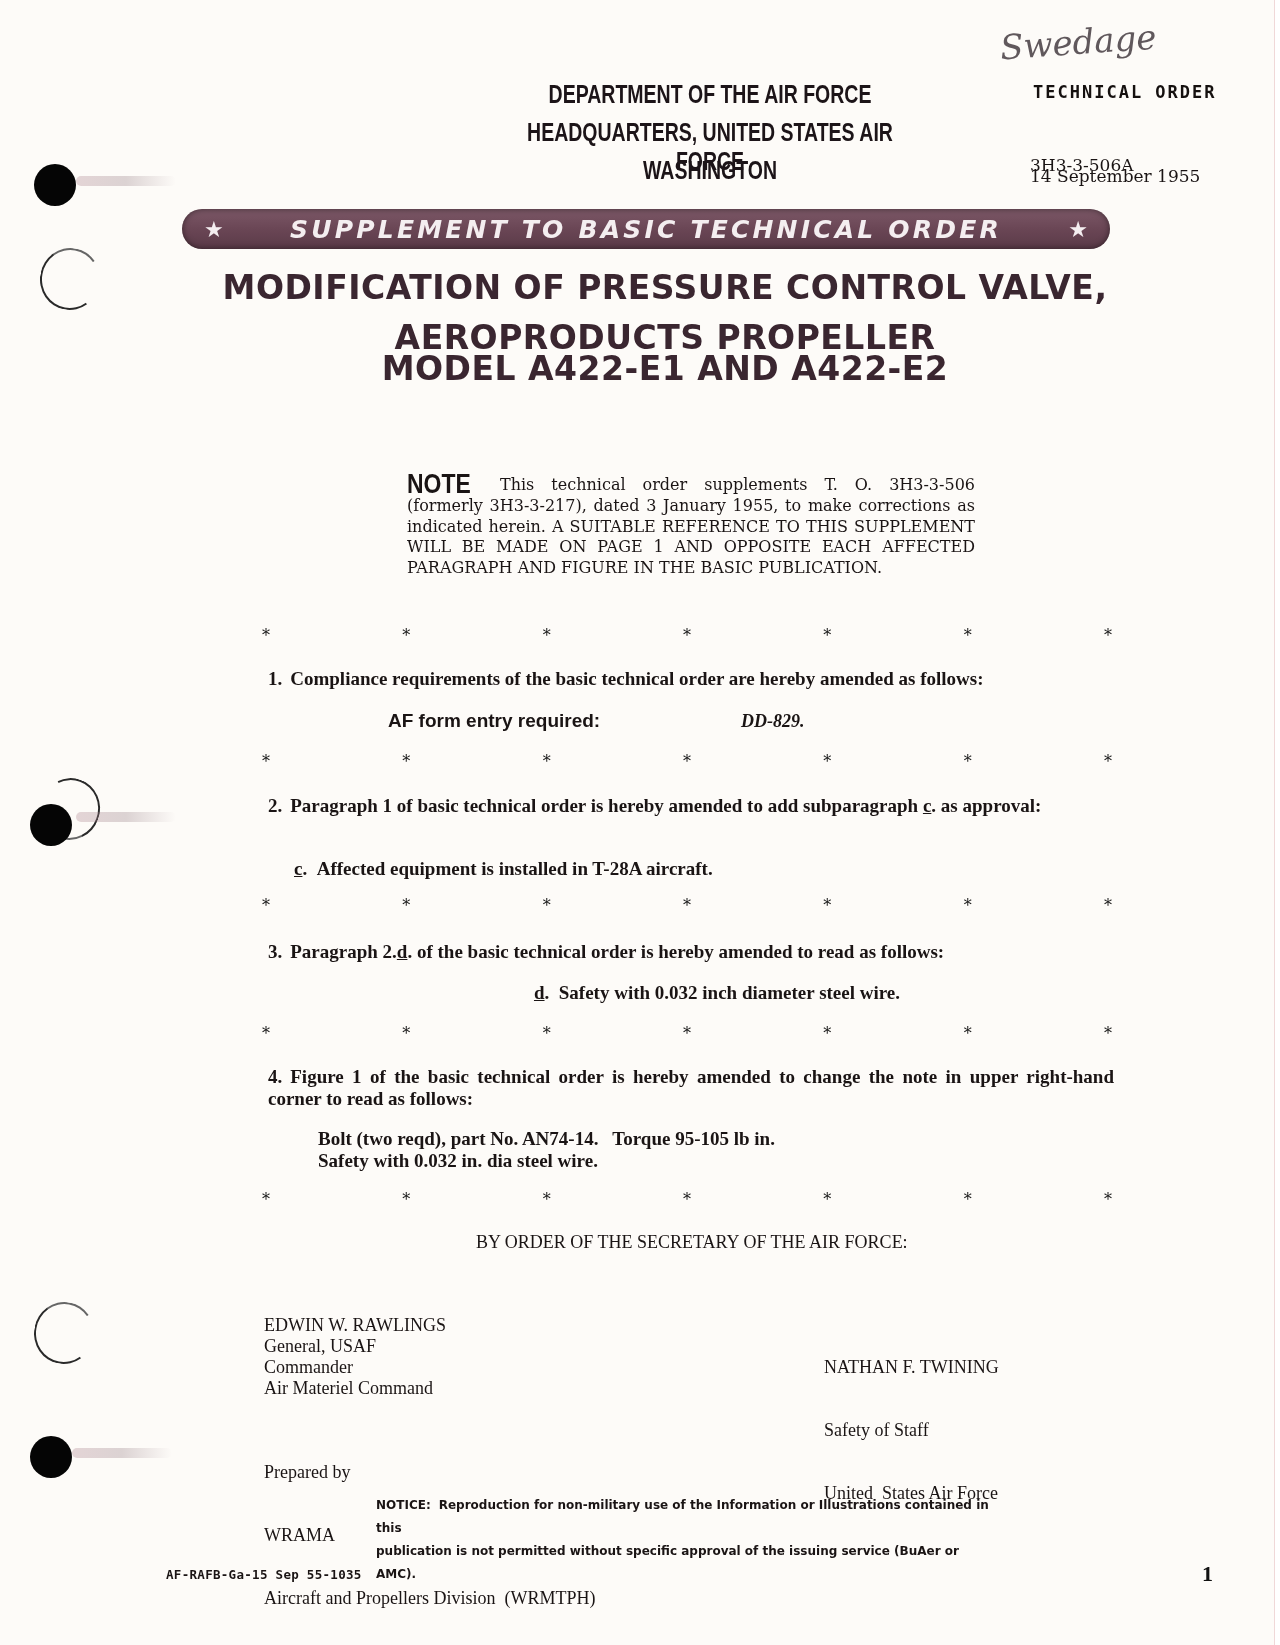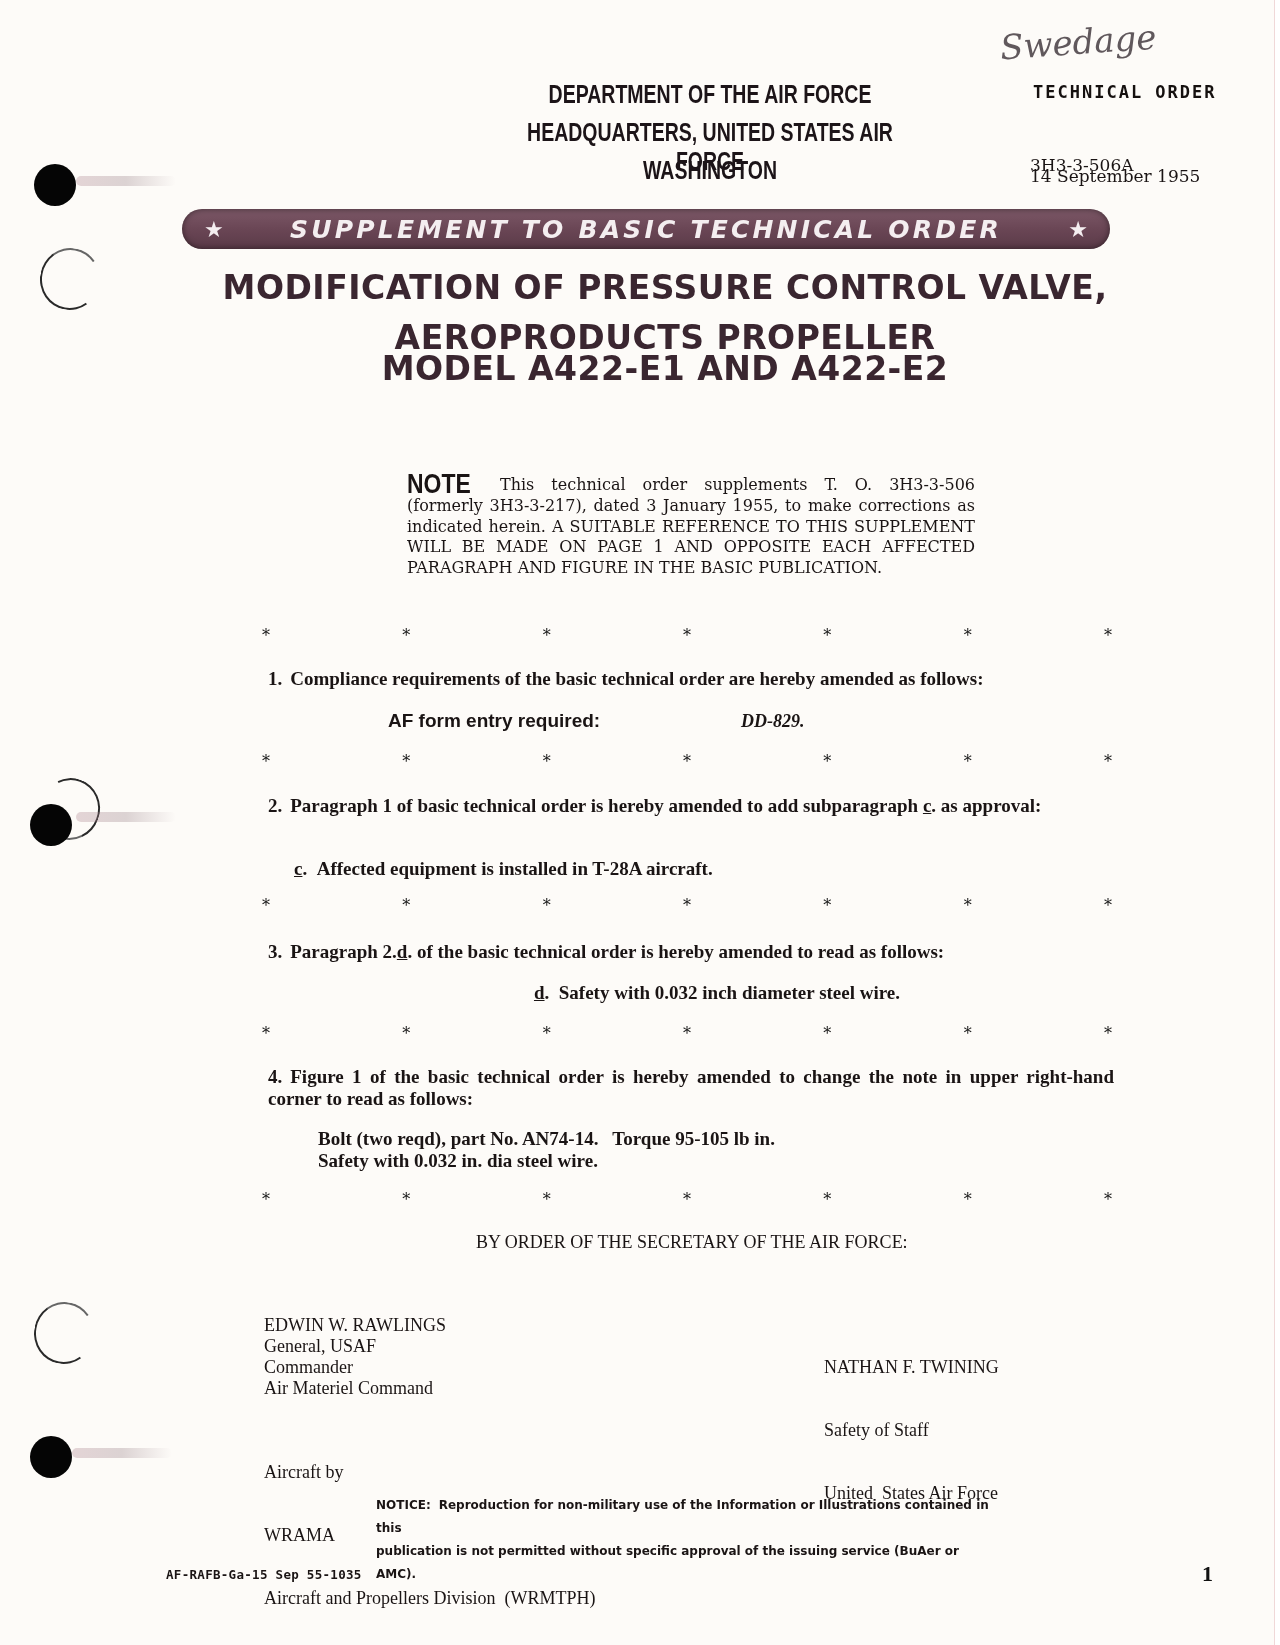--- a/index.html
+++ b/index.html
@@ -178,21 +178,21 @@
     <div>Commander</div>
     <div>Air Materiel Command</div>
   </div>
   <div class="plain" style="left:824px; top:1315px; white-space: pre;">
     <div>NATHAN F. TWINING</div>
     <div>Safety of Staff</div>
     <div>United  States Air Force</div>
   </div>
 
   <div class="plain" style="left:264px; top:1420px; white-space: pre;">
-    <div>Aircraft by</div>
+    <div>Prepared by</div>
     <div>WRAMA</div>
     <div>Aircraft and Propellers Division  (WRMTPH)</div>
   </div>
 
   <div class="notice" style="top:1494px;">
     <div><span style="margin-right:8px;">NOTICE:</span><span>Reproduction for non-military use of the Information or Illustrations contained in this</span></div>
     <div>publication is not permitted without specific approval of the issuing service (BuAer or AMC).</div>
   </div>
 
   <div class="footer-code">AF-RAFB-Ga-15 Sep 55-1035</div>

